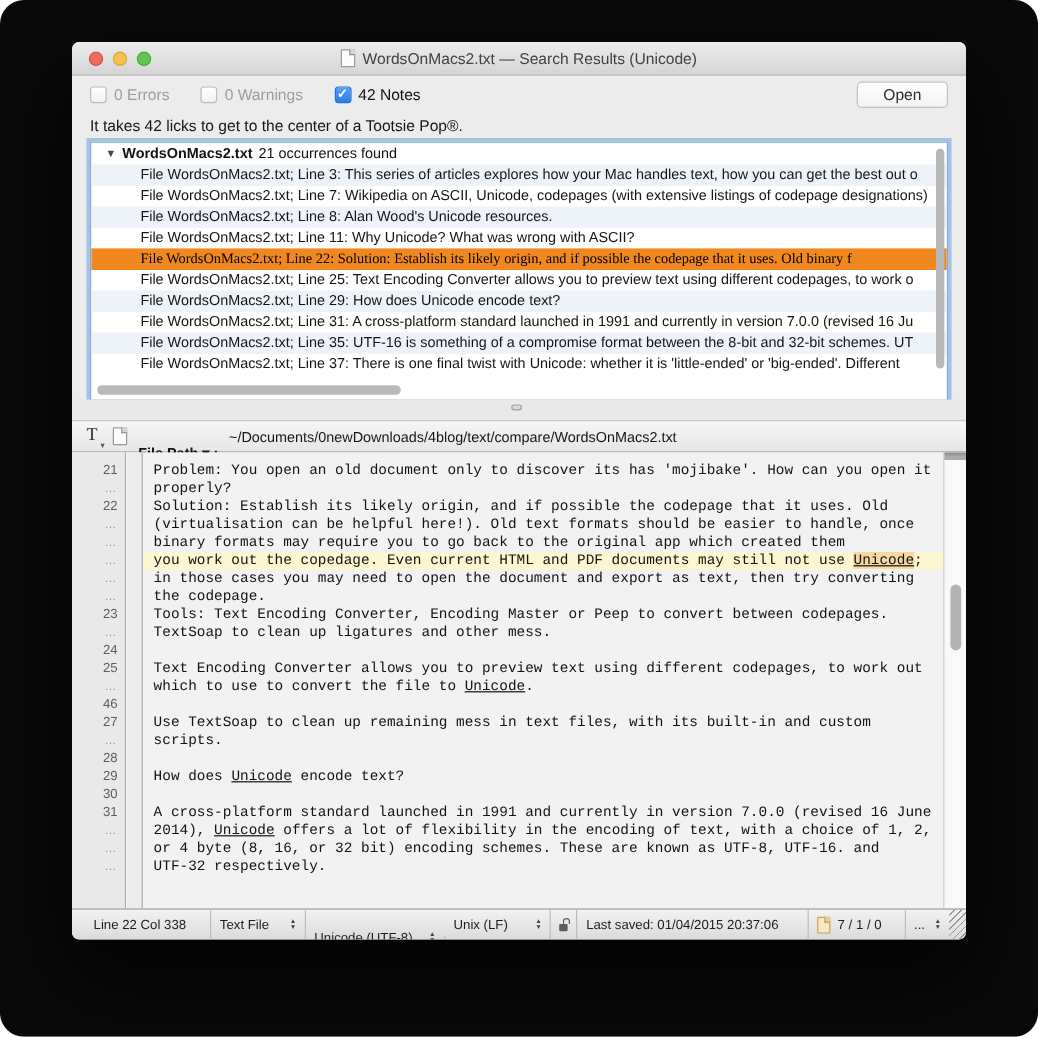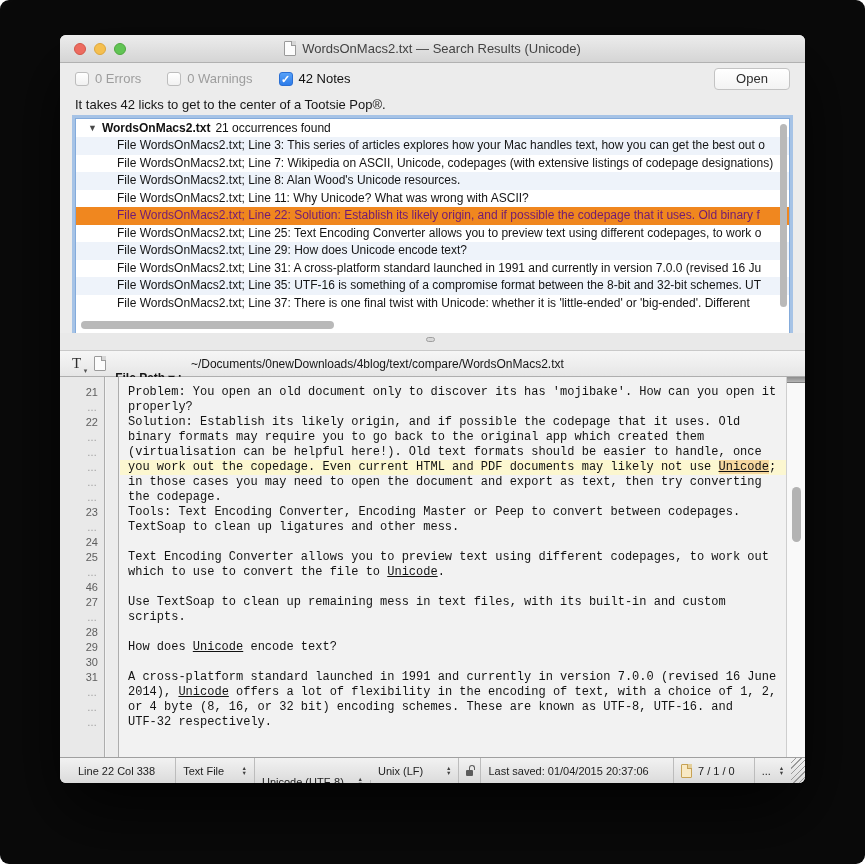--- a/index.html
+++ b/index.html
@@ -1,16 +1,16 @@
 <!DOCTYPE html>
 <html><head>
 <meta charset="utf-8">
 <style>
   html,body{margin:0;padding:0;background:#ffffff;font-family:"Liberation Sans",sans-serif;}
-  .canvas{position:relative;width:865px;height:864px;background:#0a0a0a;border-radius:9px;overflow:hidden;}
+  .canvas{position:relative;width:865px;height:864px;background:#0a0a0a;border-radius:20px;overflow:hidden;}
   .window{position:absolute;left:60px;top:35px;width:745px;height:748px;background:#ececec;
           border-radius:6px;overflow:hidden;box-shadow:0 30px 70px rgba(0,0,0,.75);}
   
   .titlebar{position:absolute;left:0;top:0;width:745px;height:27px;
             background:linear-gradient(#ececec,#d5d5d5);border-bottom:1px solid #b1b1b1;
             display:flex;align-items:center;justify-content:center;}
   .lights{position:absolute;left:14px;top:8px;display:flex;gap:8px;}
   .light{width:12px;height:12px;border-radius:50%;box-sizing:border-box;}
   .l-red{background:#ed6b60;border:1px solid #d35648;}
   .l-yellow{background:#f5bf4f;border:1px solid #dda73c;}
@@ -37,21 +37,21 @@
   .message{position:absolute;left:15px;top:62px;font-size:13px;color:#161616;}
   
   .listwrap{position:absolute;left:15px;top:83px;width:713px;height:214px;background:#ffffff;
             border:1px solid #84abdb;box-shadow:0 0 0 3px rgba(120,168,226,.6);overflow:hidden;}
   .lheader{height:18px;line-height:18px;font-size:12px;color:#111;padding-left:12px;white-space:nowrap;display:flex;align-items:center;gap:5px;}
   .disclosure{font-size:9px;color:#494949;}
   .lheader b{font-weight:bold;}
   .rrow{height:17.5px;line-height:17.5px;font-size:12px;color:#141414;padding-left:41px;
         white-space:nowrap;overflow:hidden;}
   .rrow.stripe{background:#eef3fa;}
-  .rrow.sel{background:#f0871f;color:#701a75;}
+  .rrow.sel{background:#f0871f;color:#000000;font-family:Liberation Serif, serif;}
   .list-vthumb{position:absolute;right:2px;top:5px;width:7px;height:183px;background:#b9b9b9;border-radius:4px;}
   .list-hthumb{position:absolute;left:5px;bottom:4px;width:253px;height:8px;background:#b9b9b9;border-radius:4px;}
   
   .splitter{position:absolute;left:0;top:298px;width:745px;height:17px;background:#e9e9e9;}
   .dimple{position:absolute;left:366px;top:4px;width:9px;height:5px;background:#d8d8d8;border:1px solid #9f9f9f;border-radius:3px;box-sizing:border-box;}
   
   .pathbar{position:absolute;left:0;top:315px;width:745px;height:27px;box-sizing:border-box;
            background:linear-gradient(#f6f6f6,#e6e6e6);border-top:1px solid #c9c9c9;border-bottom:1px solid #aeaeae;
            display:flex;align-items:center;padding-left:12px;gap:9px;font-size:12px;color:#161616;}
   .ticon{font-family:"Liberation Serif",serif;font-size:15px;color:#2d2d2d;position:relative;padding-right:4px;}
@@ -181,23 +181,23 @@
           <div class="lnum">31</div>
           <div class="lnum cont">…</div>
           <div class="lnum cont">…</div>
           <div class="lnum cont">…</div>
         </div>
       <div class="gutter2"></div>
       <div class="code">
           <div class="cline"><span>Problem: You open an old document only to discover its has 'mojibake'. How can you open it</span></div>
           <div class="cline"><span>properly?</span></div>
           <div class="cline"><span>Solution: Establish its likely origin, and if possible the codepage that it uses. Old</span></div>
+          <div class="cline"><span>(virtualisation can be helpful here!). Old text formats should be easier to handle, once</span></div>
           <div class="cline"><span>binary formats may require you to go back to the original app which created them</span></div>
-          <div class="cline"><span>(virtualisation can be helpful here!). Old text formats should be easier to handle, once</span></div>
-          <div class="cline current"><span>you work out the copedage. Even current HTML and PDF documents may likely not use </span><span class="m-box">Unicode</span><span>;</span></div>
+          <div class="cline current"><span>you work out the copedage. Even current HTML and PDF documents may still not use </span><span class="m-box">Unicode</span><span>;</span></div>
           <div class="cline"><span>in those cases you may need to open the document and export as text, then try converting</span></div>
           <div class="cline"><span>the codepage.</span></div>
           <div class="cline"><span>Tools: Text Encoding Converter, Encoding Master or Peep to convert between codepages.</span></div>
           <div class="cline"><span>TextSoap to clean up ligatures and other mess.</span></div>
           <div class="cline"><span></span></div>
           <div class="cline"><span>Text Encoding Converter allows you to preview text using different codepages, to work out</span></div>
           <div class="cline"><span>which to use to convert the file to </span><span class="m-ul">Unicode</span><span>.</span></div>
           <div class="cline"><span></span></div>
           <div class="cline"><span>Use TextSoap to clean up remaining mess in text files, with its built-in and custom</span></div>
           <div class="cline"><span>scripts.</span></div>

